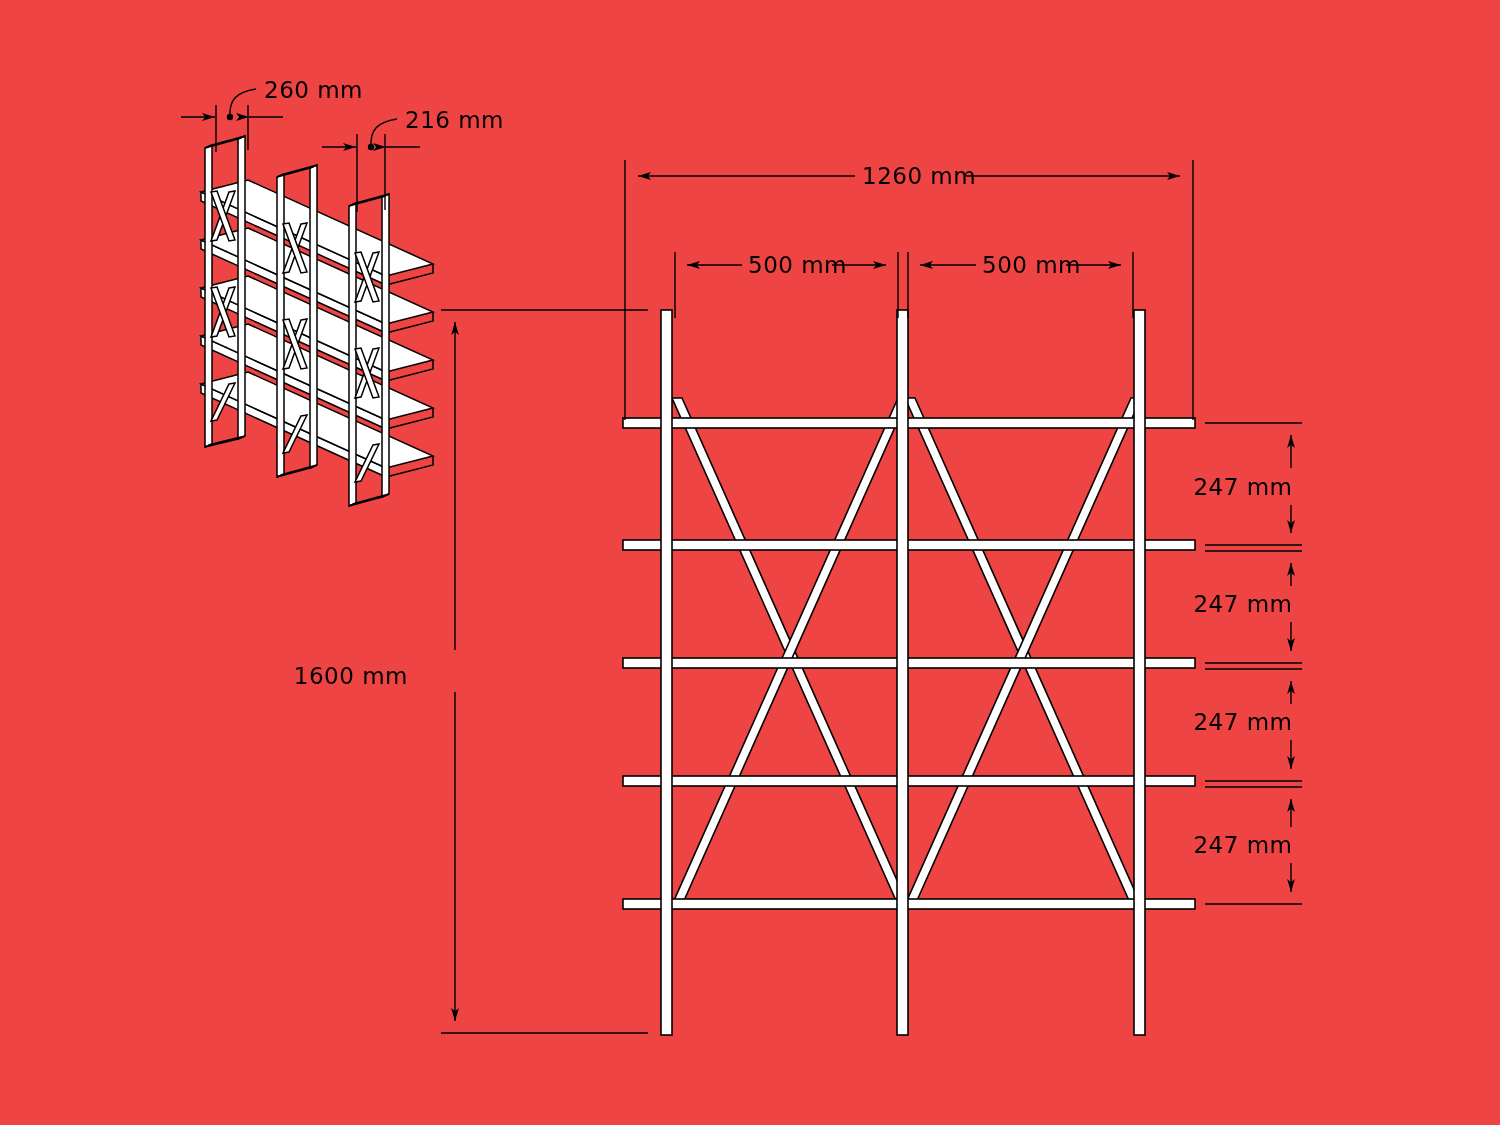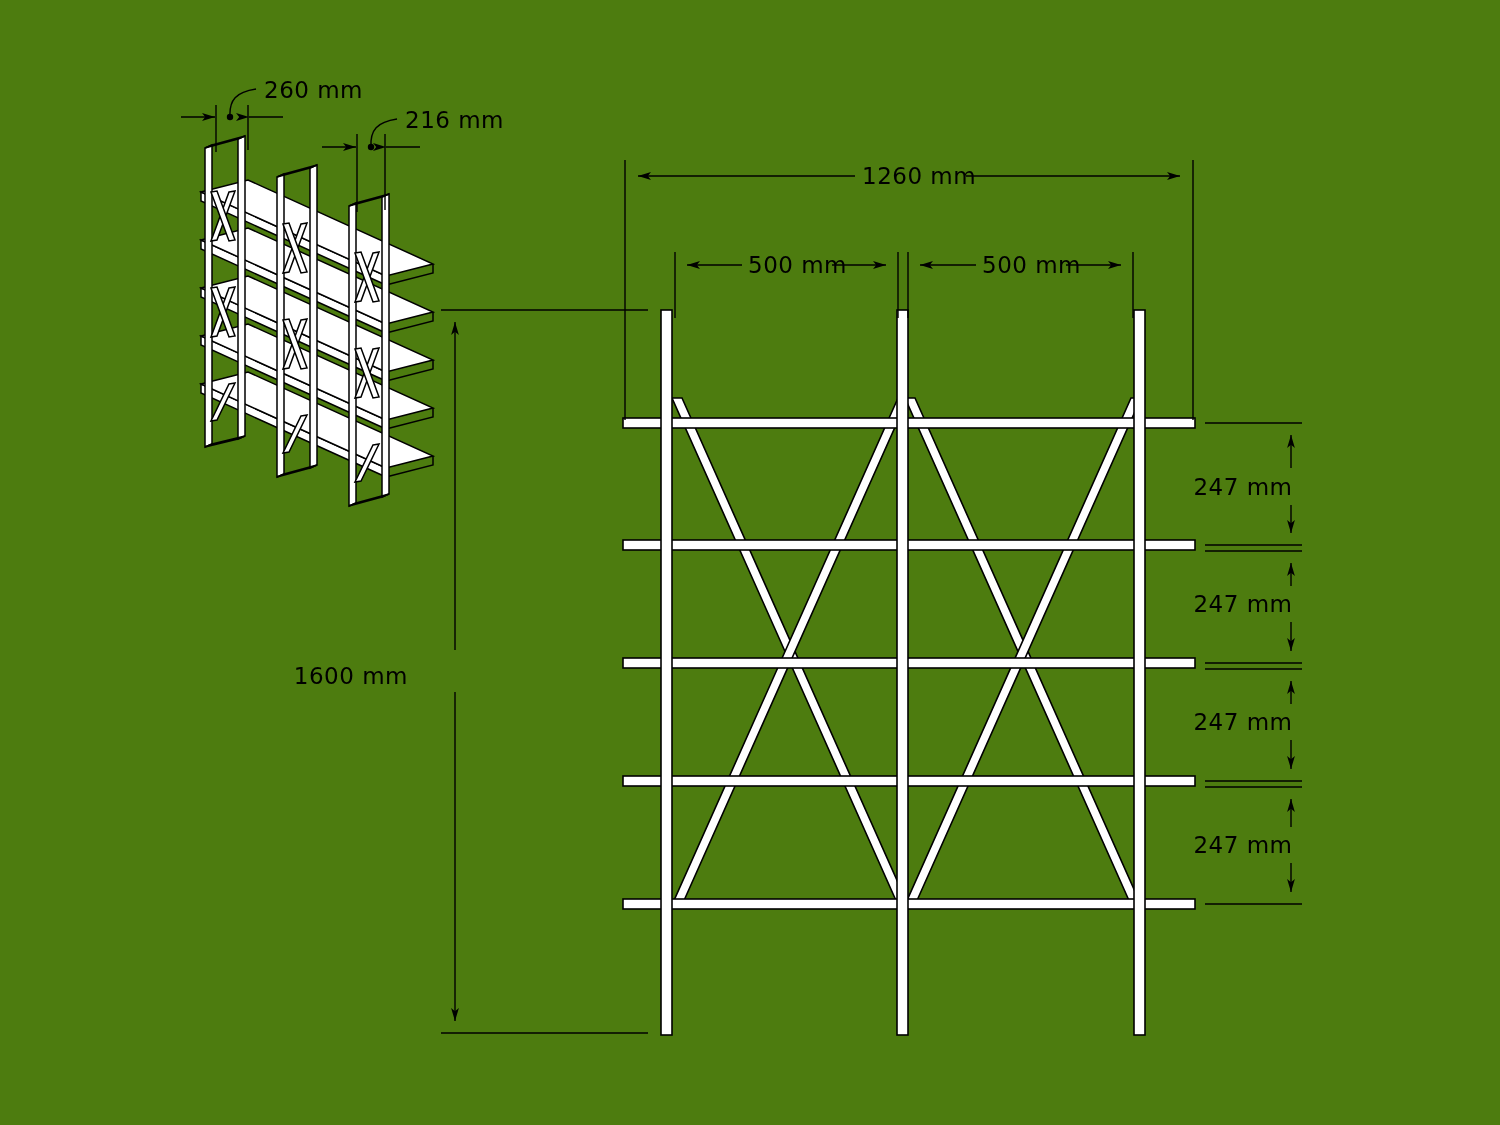--- a/index.html
+++ b/index.html
@@ -8,21 +8,21 @@
     padding: 0;
     background: #ffffff;
   }
   body {
     font-family: "DejaVu Sans", sans-serif;
   }
   #sheet {
     position: relative;
     width: 1500px;
     height: 1125px;
-    background: #4d7c0f;
+    background: #ef4444;
     overflow: hidden;
   }
   #drawing {
     position: absolute;
     left: 0;
     top: 0;
     width: 1500px;
     height: 1125px;
   }
   .dim-text {

